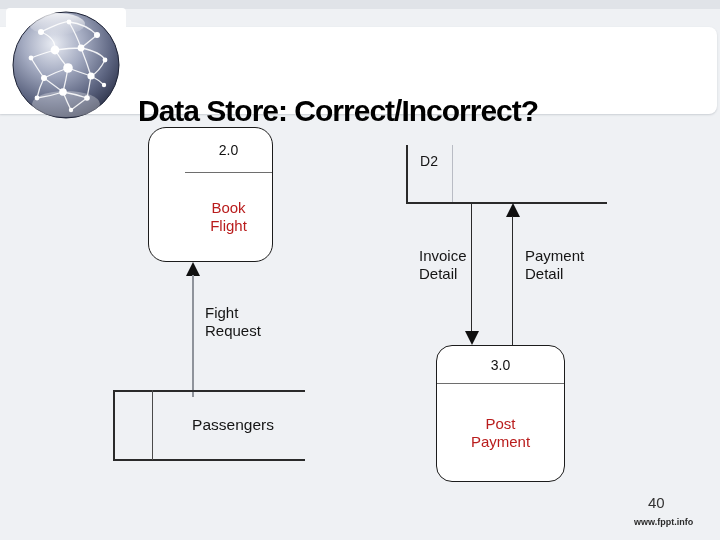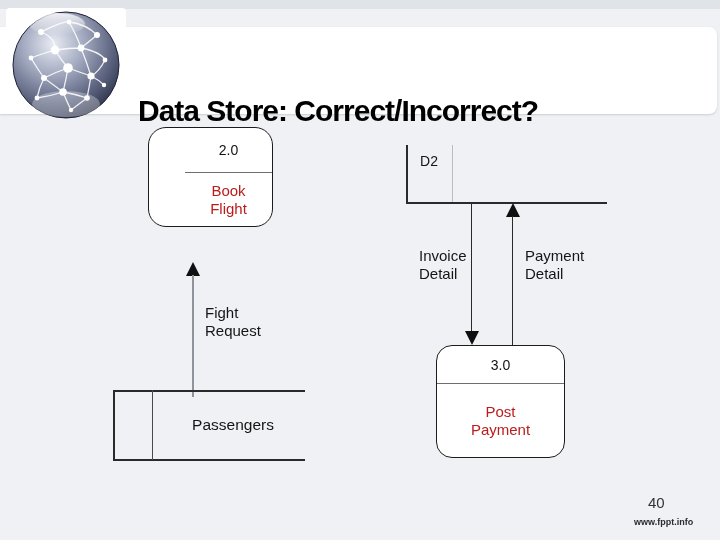--- a/index.html
+++ b/index.html
@@ -94,21 +94,21 @@
         <circle cx="76" cy="90" r="2.8"></circle>
           <circle cx="93" cy="77" r="2.2"></circle>
           <circle cx="60" cy="102" r="2.2"></circle>
       </g>
       <ellipse cx="46" cy="16" rx="28" ry="11" fill="url(#gloss)"></ellipse>
     </svg>
   </div>
 
   <div class="page-title">Data Store: Correct/Incorrect?</div>
 
-  <div class="proc" style="left:148px; top:127px; width:125px; height:100px;padding-left:36px;">
+  <div class="proc" style="left:148px; top:127px; width:125px; height:135px;padding-left:36px;">
     <div class="proc-head" style="height:45px;">
       <span>2.0</span>
     </div>
     <div class="proc-body">
       <span>Book</span>
       <span>Flight</span>
     </div>
   </div>
 
   <div class="arrow-up" style="left:186px; top:262px;"></div>
@@ -136,21 +136,21 @@
     <div>Detail</div>
   </div>
 
   <div class="arrow-up" style="left:506px; top:203px;"></div>
   <div class="vline" style="left:512px; top:216px; width:1.3px; height:129px;"></div>
   <div class="flow-label" style="left:525px; top:247px;">
     <div>Payment</div>
     <div>Detail</div>
   </div>
 
-  <div class="proc" style="left:436px; top:345px; width:129px; height:113px; border-radius:16px;">
+  <div class="proc" style="left:436px; top:345px; width:129px; height:137px; border-radius:16px;">
     <div class="proc-head" style="height:38px;">
       <span>3.0</span>
     </div>
     <div class="proc-body">
       <span>Post</span>
       <span>Payment</span>
     </div>
   </div>
 
   <div class="page-number">40</div>

